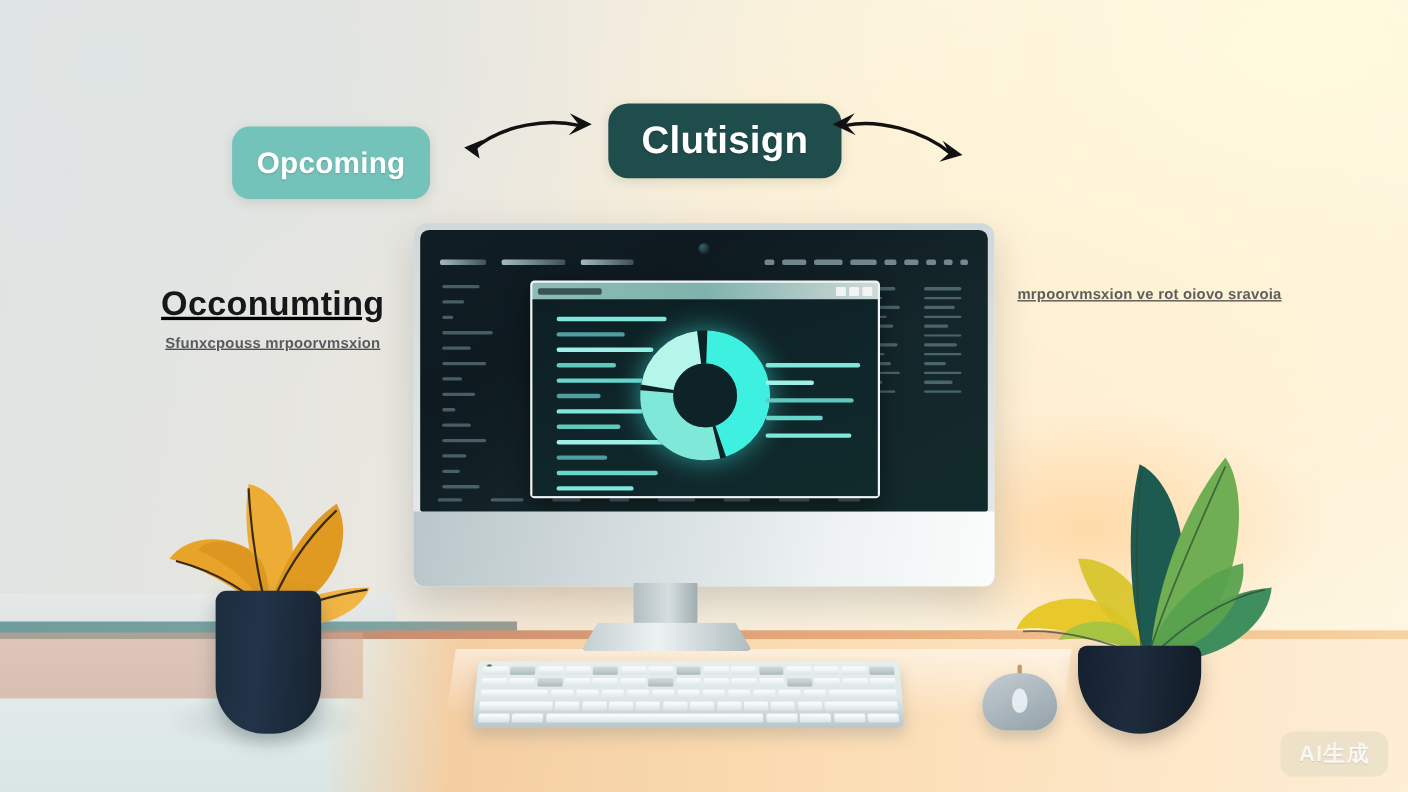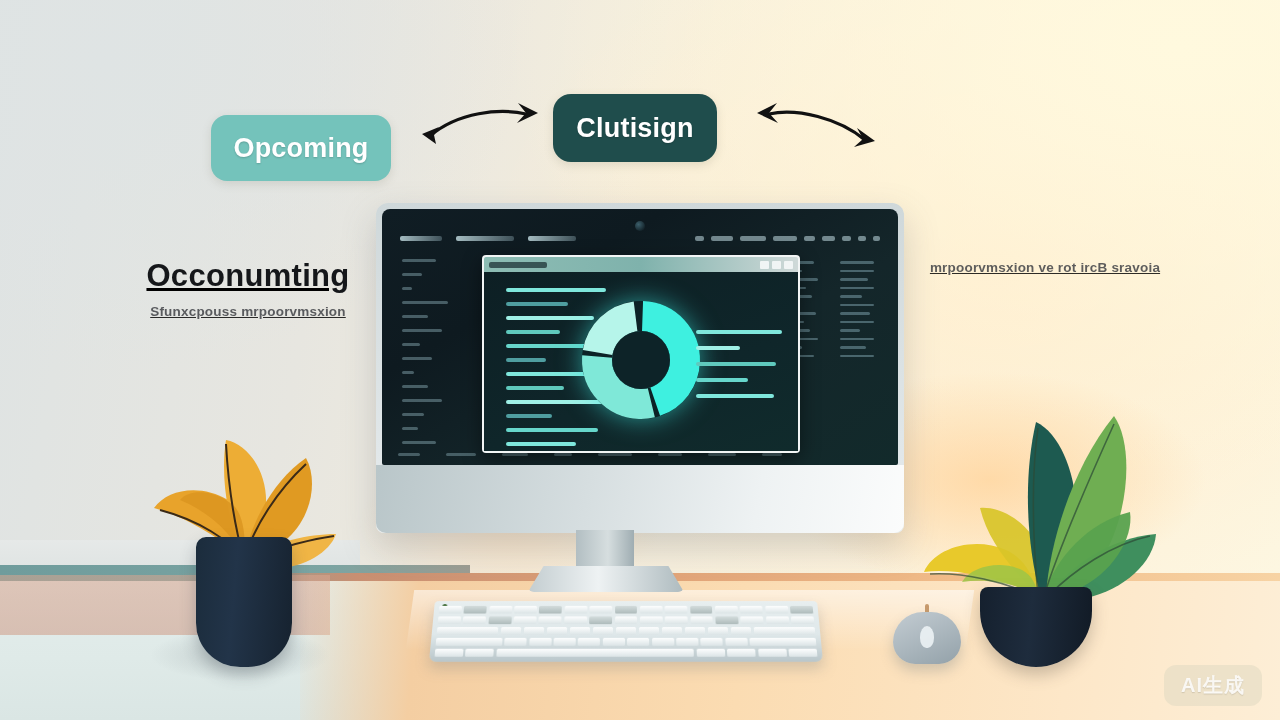--- a/index.html
+++ b/index.html
@@ -229,22 +229,22 @@
     font-weight:700; letter-spacing:.2px;
     color:#ffffff;
     text-shadow:0 1px 2px rgba(0,0,0,.18);
     box-shadow:0 3px 10px rgba(110,110,90,.18);
   }
   .badge-left {
     left:211px; top:115px; width:180px; height:66px;
     background:#74c3bb; font-size:27px;
   }
   .badge-center {
-    left:553px; top:94px; width:164px; height:68px;
-    background:#1f4d4c; font-size:27px; border-radius:18px;
+    left:553px; top:94px; width:212px; height:68px;
+    background:#1f4d4c; font-size:35px; border-radius:18px;
   }
   .badge-right {
     left:897px; top:115px; width:184px; height:66px;
     background:#74c3bb; font-size:27px;
   }
 
   .arrow { position:absolute; }
   .arrow-left  { left:404px; top:92px;  width:146px; height:72px; }
   .arrow-right { left:745px; top:92px;  width:146px; height:72px; }
 
@@ -562,18 +562,18 @@
     <path d="M32 11 L 12 21 L 33 31 L 24 21 Z" fill="#111"></path>
     <path d="M112 36 L 130 49 L 109 55 L 118 47 Z" fill="#111"></path>
   </svg>
 
   <div class="caption caption-left">
     <h2>Occonumting</h2>
     <p>Sfunxcpouss mrpoorvmsxion</p>
   </div>
 
   <div class="caption caption-right">
-    <p>mrpoorvmsxion ve rot ircB sravoia</p>
+    <p>mrpoorvmsxion ve rot oiovo sravoia</p>
   </div>
 
   <div class="watermark">AI生成</div>
 
 </div>
 
 </body></html>

